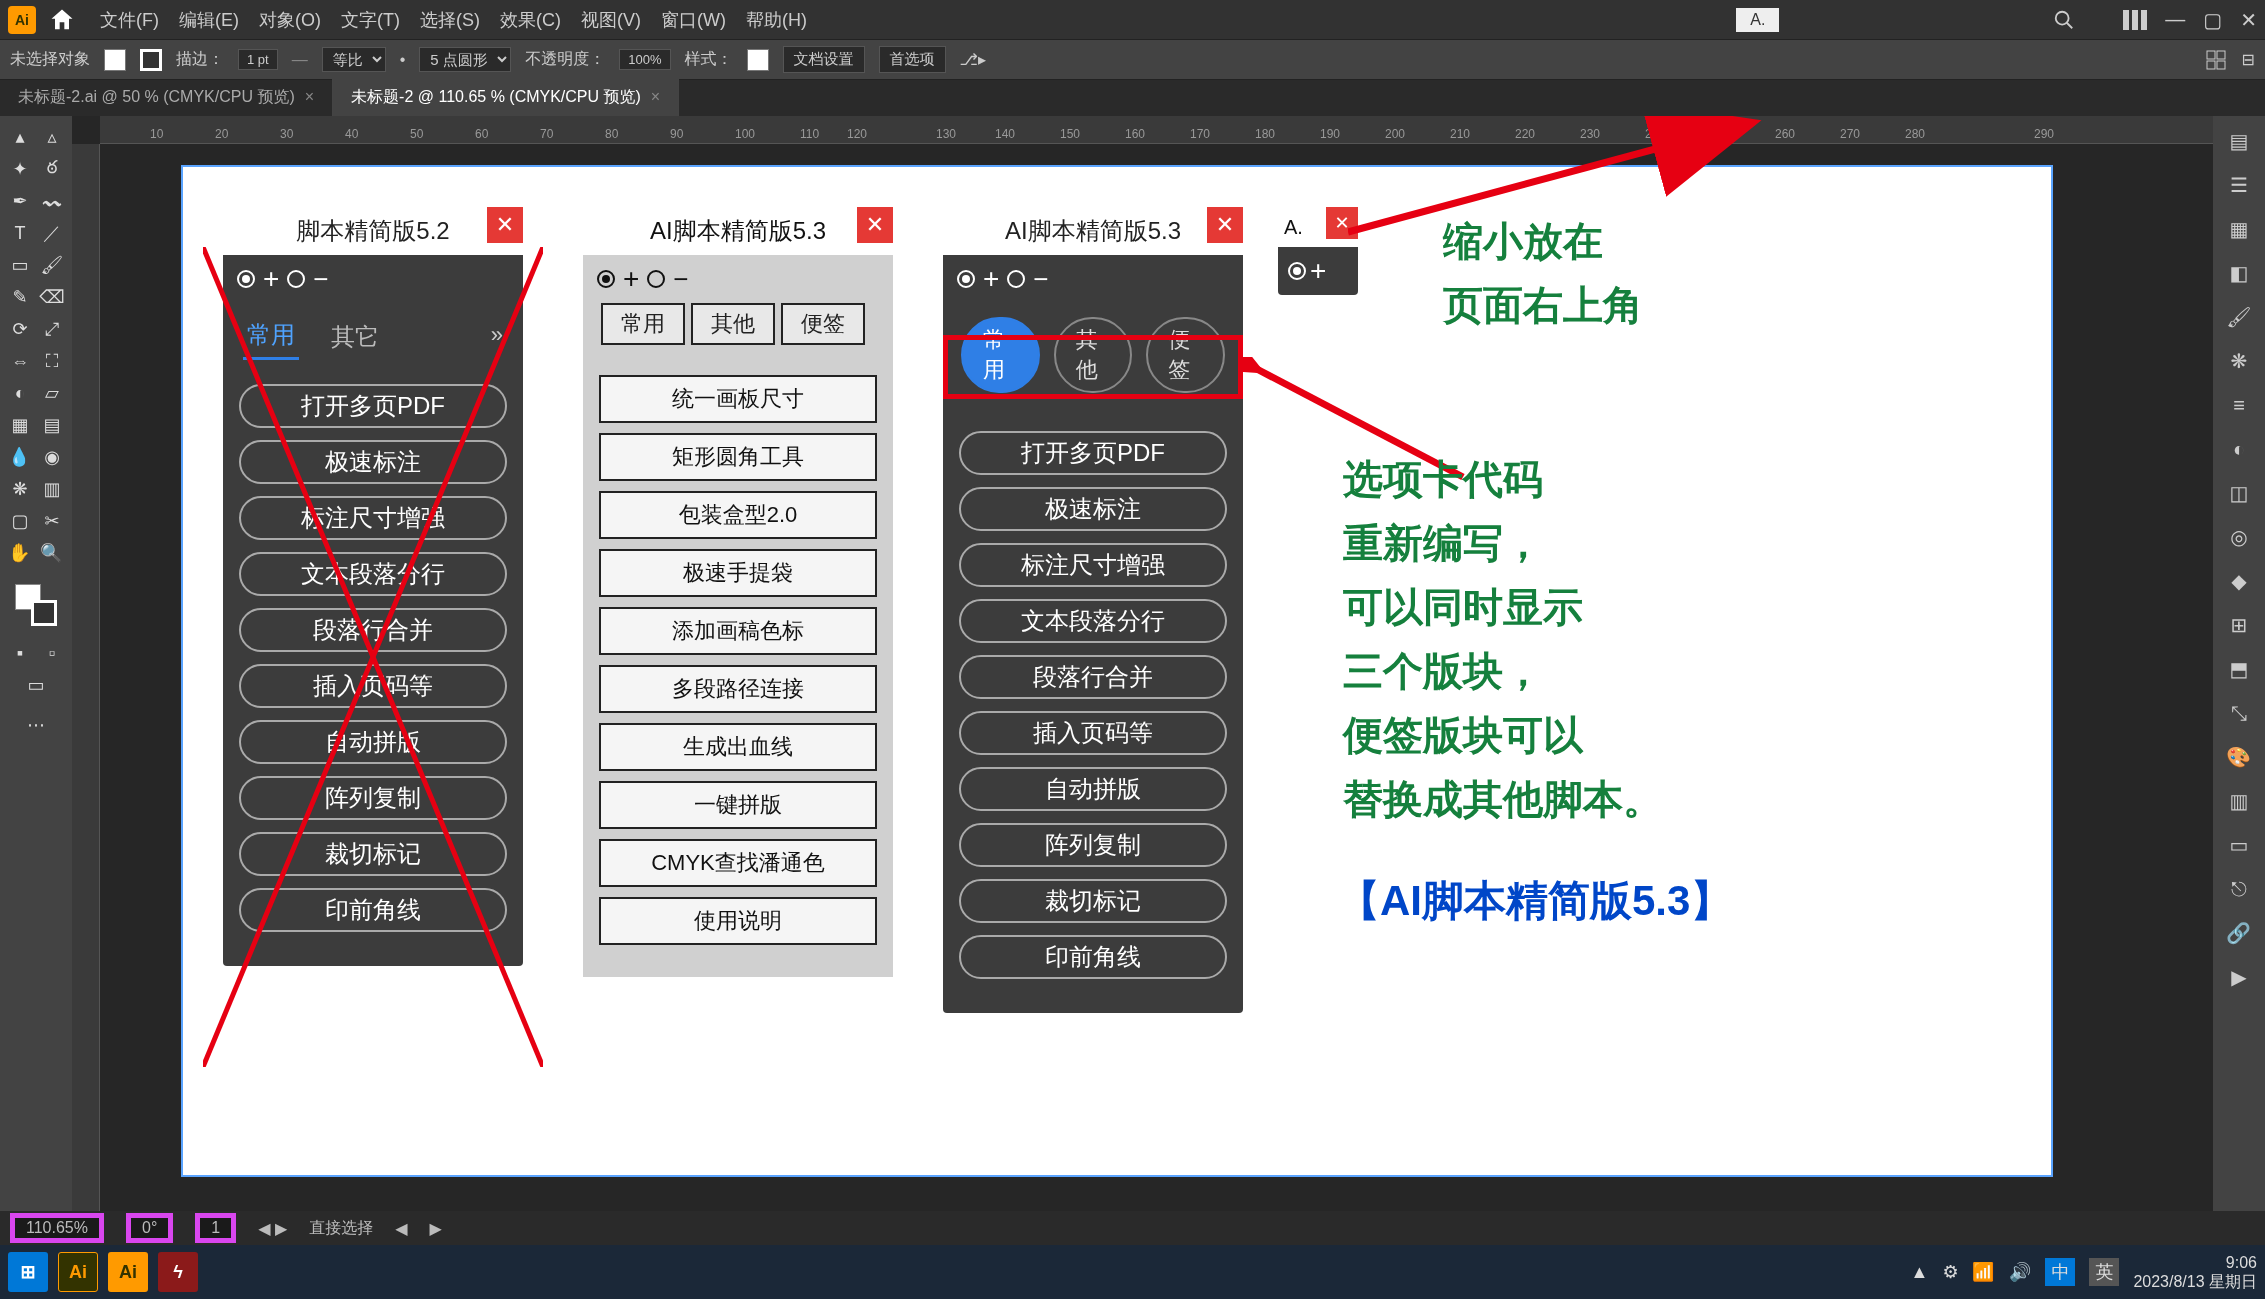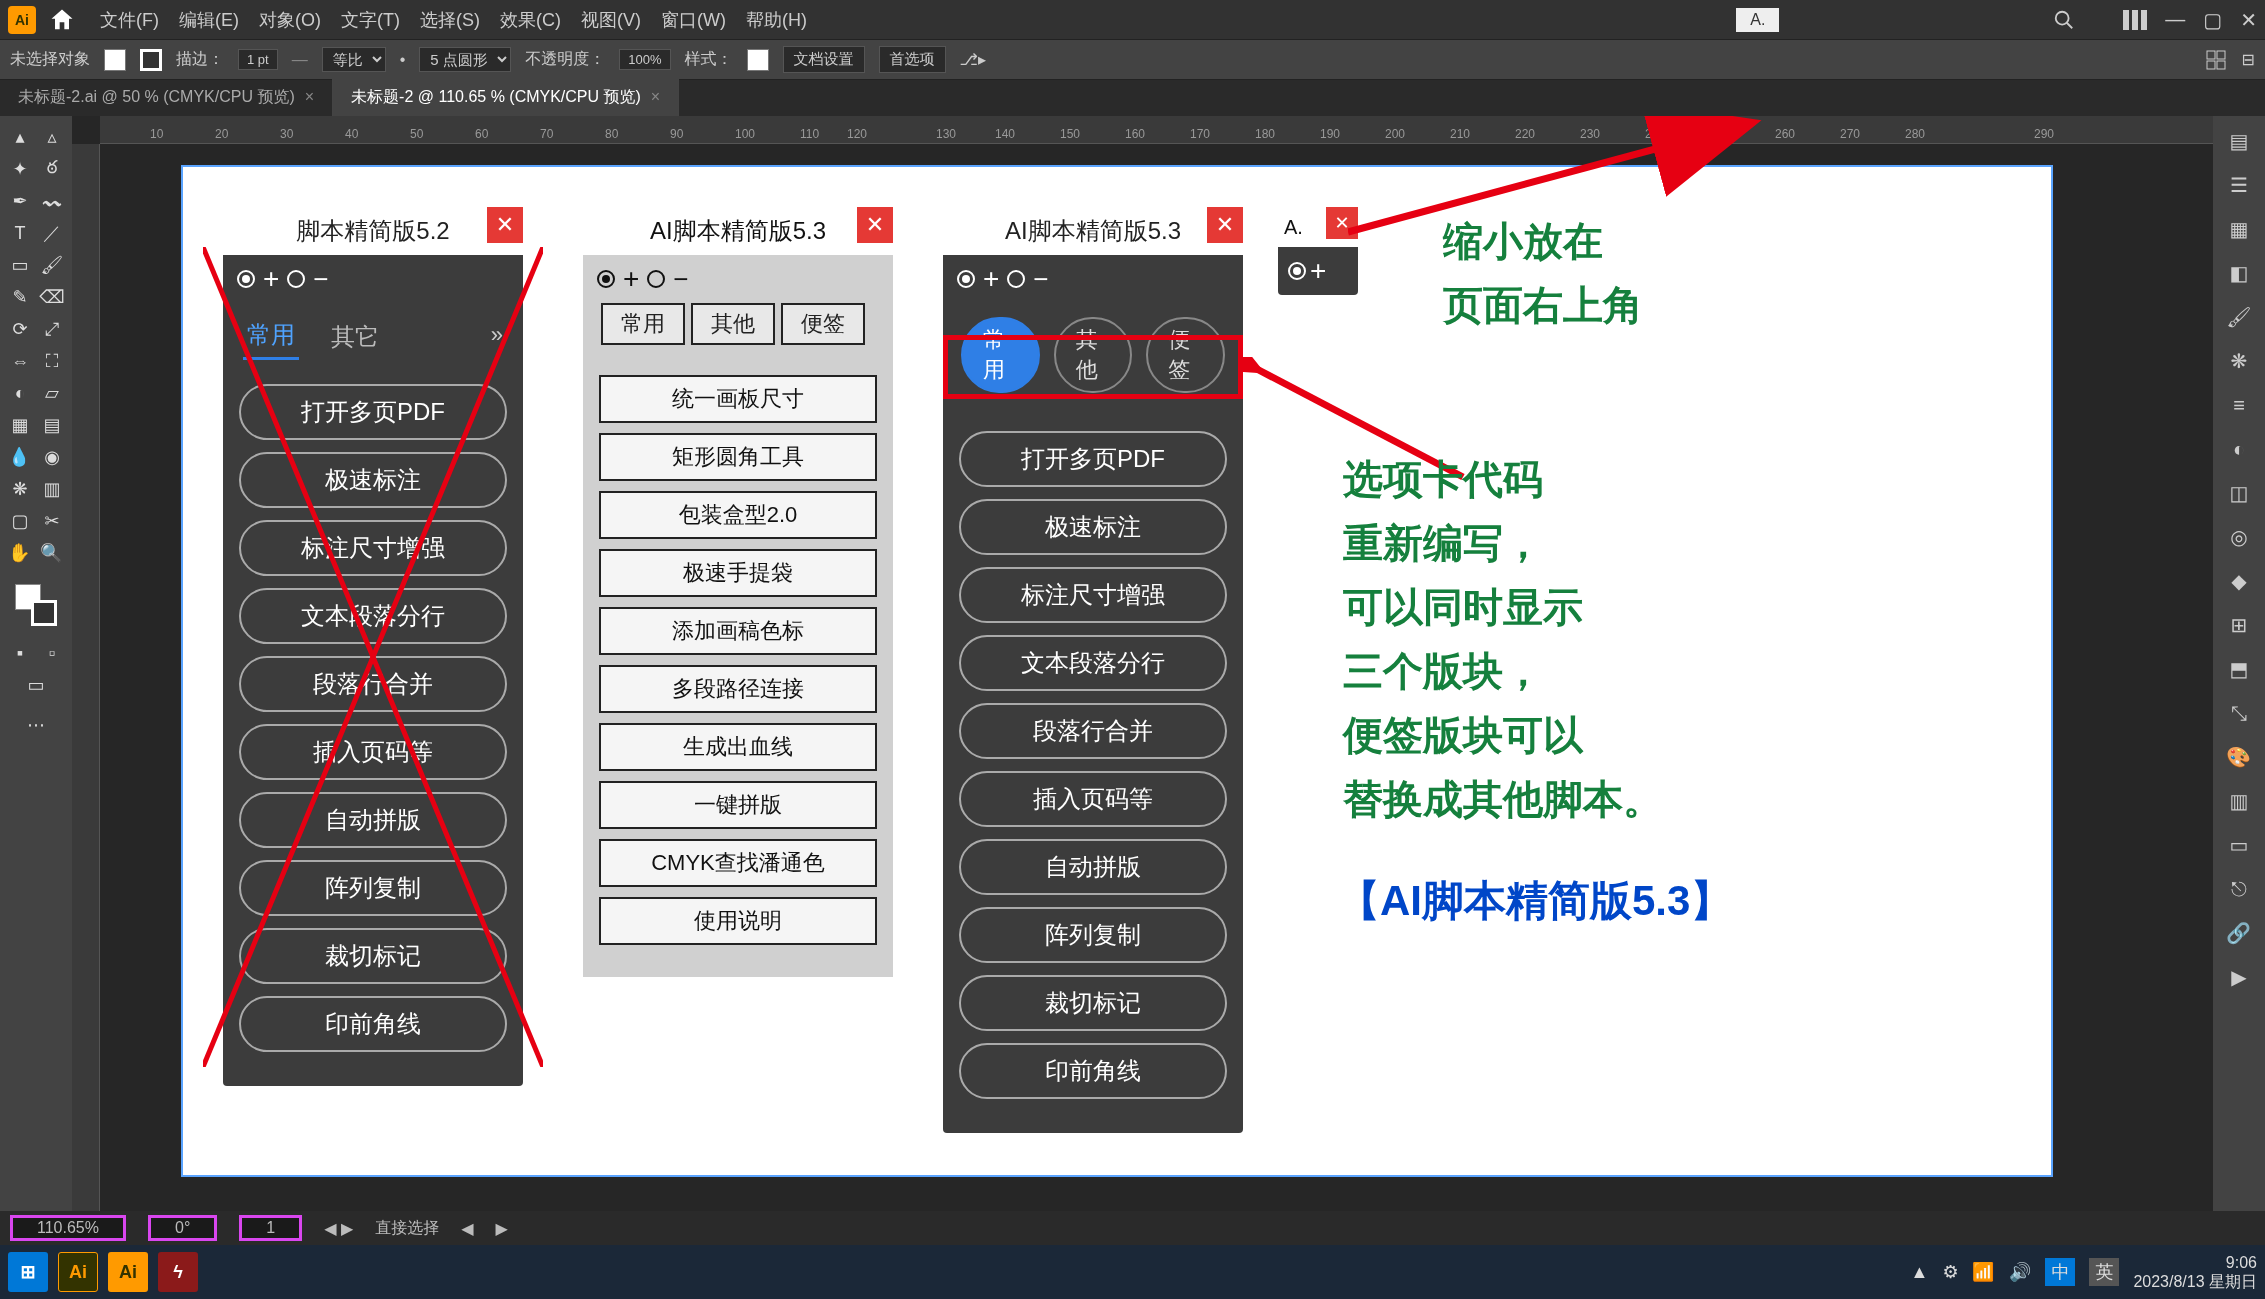--- a/index.html
+++ b/index.html
@@ -49,21 +49,21 @@
 .panel .close{position:absolute;right:0;top:0;width:36px;height:36px;background:#e53935;color:#fff;display:flex;align-items:center;justify-content:center;font-size:22px;cursor:pointer}
 .panel .body{padding:12px 16px 22px}
 .eye-row{display:flex;align-items:center;gap:8px;color:#fff;padding:8px 14px;font-size:26px}
 .eye{width:18px;height:18px;border:2px solid #fff;border-radius:50%;display:inline-flex;align-items:center;justify-content:center}
 .eye.filled::before{content:"";width:8px;height:8px;background:#fff;border-radius:50%}
 .plus{font-size:28px}
 
 
 .dark{background:#3c3c3c;color:#fff}
 .dark .titlebar{background:#fff;color:#222}
-.pill{display:flex;align-items:center;justify-content:center;border:2px solid #aaa;border-radius:999px;color:#fff;font-size:24px;height:56px;margin:12px 0;cursor:pointer;background:transparent}
+.pill{display:flex;align-items:center;justify-content:center;border:2px solid #aaa;border-radius:999px;color:#fff;font-size:24px;height:44px;margin:12px 0;cursor:pointer;background:transparent}
 .tabs-dark{display:flex;gap:14px;padding:14px 18px}
 .tabchip{border:2px solid #888;border-radius:999px;padding:6px 20px;font-size:22px;color:#ddd;cursor:pointer}
 .tabchip.active{background:#2f7fe6;border-color:#2f7fe6;color:#fff}
 .tab-underline{color:#4fa3ff;border-bottom:3px solid #2f7fe6;padding:10px 4px 6px;font-size:24px}
 .tab-plain{color:#bbb;padding:10px 4px 6px;font-size:24px;margin-left:28px}
 .chev{margin-left:auto;color:#ccc;font-size:22px}
 
 
 .light{background:#d0d0d0;color:#222}
 .light .titlebar{background:#fff;color:#111}
@@ -87,21 +87,21 @@
 .arrow-svg{position:absolute;pointer-events:none}
 .redbox{position:absolute;border:5px solid #e60012}
 .canvas-x{position:absolute;pointer-events:none}
 
 
 .dock-right{width:52px;background:#434343;display:flex;flex-direction:column;align-items:center;padding-top:10px;gap:14px}
 .dock-right .di{width:30px;height:30px;color:#ccc;display:flex;align-items:center;justify-content:center;font-size:20px;cursor:pointer}
 
 
 .statusbar{height:34px;background:#2a2a2a;color:#bbb;display:flex;align-items:center;font-size:16px;padding:0 10px;gap:22px}
-.statusbar .sel{background:#1a1a1a;border:3px solid #d946ef;padding:1px 24px}
+.statusbar .sel{background:#1a1a1a;border:5px solid #d946ef;padding:1px 11px}
 
 
 .taskbar{height:54px;background:#1b2838;display:flex;align-items:center;padding:0 8px;color:#ddd;font-size:16px}
 .taskbar .app-ico{width:40px;height:40px;margin-right:10px;display:flex;align-items:center;justify-content:center;border-radius:3px;font-size:18px;font-weight:bold}
 .taskbar .right{margin-left:auto;display:flex;align-items:center;gap:14px;font-size:18px}
 .clock{text-align:right;font-size:16px;line-height:1.2}
 </style>
 </head>
 <body>
 

